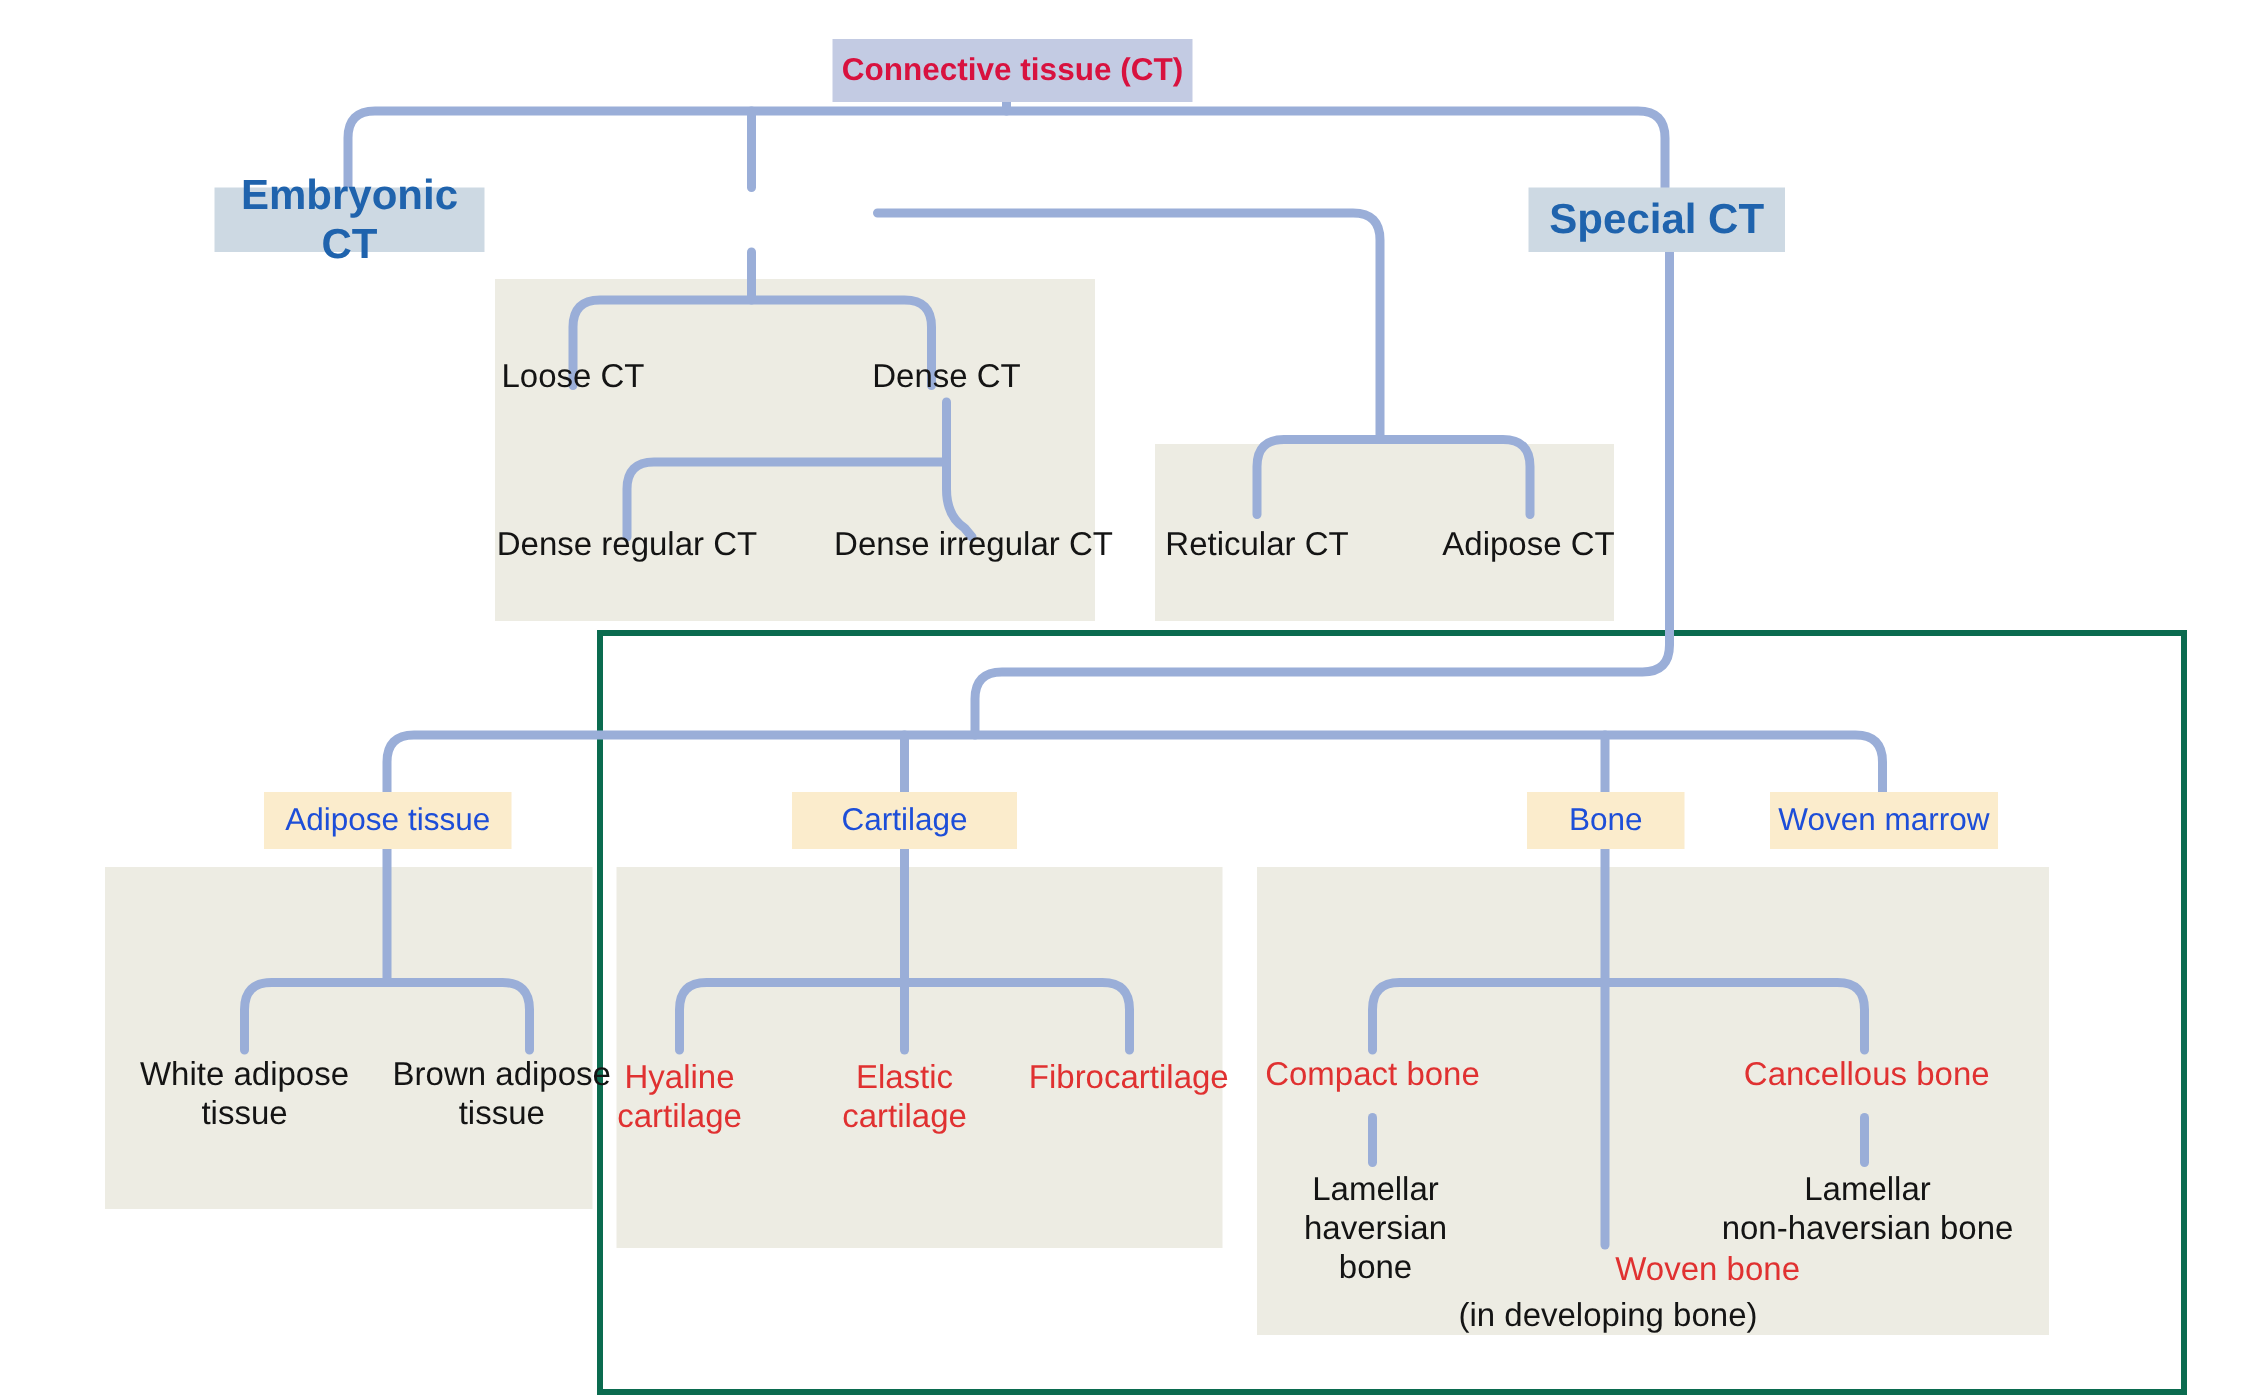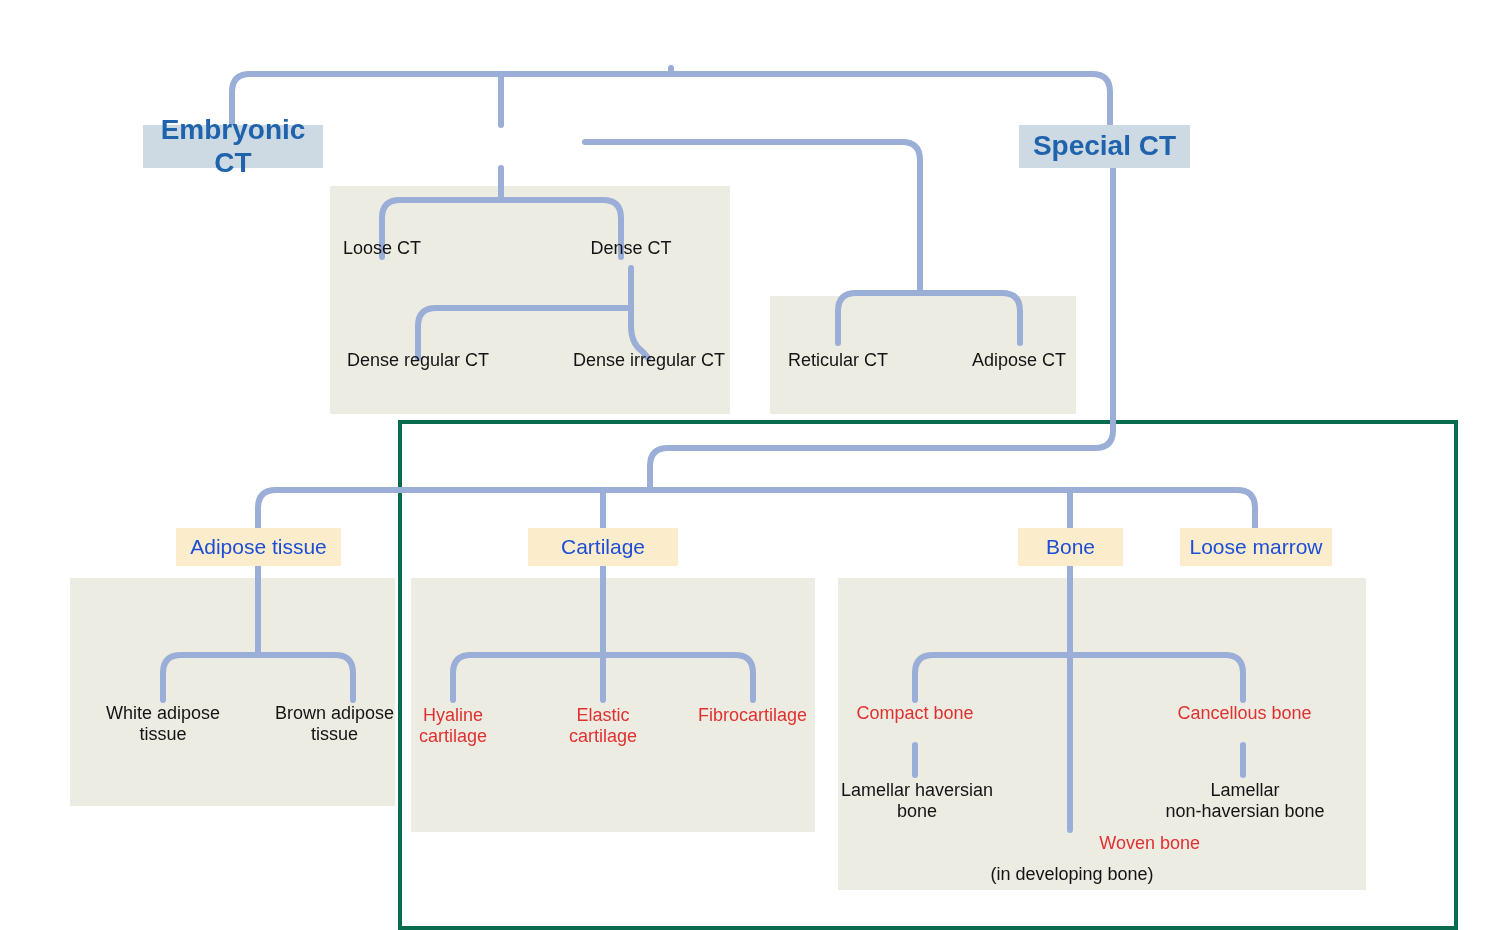--- a/index.html
+++ b/index.html
@@ -55,21 +55,21 @@
   }
   .lvl2 {
     background: #fbeccc;
     color: #1d4ed8;
     font-weight: normal;
     font-size: 21px;
   }
   .leaf {
     position: absolute;
     text-align: center;
-    font-size: 18px;
+    font-size: 22px;
     line-height: 1.18;
     color: #141414;
     white-space: pre-line;
   }
   .leaf.red {
     color: #e03131;
   }
   .caption {
     position: absolute;
     font-size: 13px;
@@ -124,20 +124,23 @@
 
       <path d="M 1070 566 L 1070 830"></path>
       <path d="M 915 700 L 915 673 Q 915 655 933 655 L 1225 655 Q 1243 655 1243 673 L 1243 700"></path>
       <path d="M 915 745 L 915 775"></path>
       <path d="M 1243 745 L 1243 775"></path>
 
       <path d="M 1255 528 L 1255 528"></path>
     </g>
   </svg>
 
+  <div class="nodebox lvl0" style="left:555px; top:26px; width:240px; height:42px;">
+    <span>Connective tissue (CT)</span>
+  </div>
 
   <div class="nodebox lvl1" style="left:143px; top:125px; width:180px; height:43px;">
     <span>Embryonic CT</span>
   </div>
   <div class="nodebox lvl1" style="left:1019px; top:125px; width:171px; height:43px;">
     <span>Special CT</span>
   </div>
 
   <div class="leaf" style="left:292px; top:238px; width:180px;">Loose CT</div>
   <div class="leaf" style="left:541px; top:238px; width:180px;">Dense CT</div>
@@ -151,21 +154,21 @@
   <div class="nodebox lvl2" style="left:176px; top:528px; width:165px; height:38px;">
     <span>Adipose tissue</span>
   </div>
   <div class="nodebox lvl2" style="left:528px; top:528px; width:150px; height:38px;">
     <span>Cartilage</span>
   </div>
   <div class="nodebox lvl2" style="left:1018px; top:528px; width:105px; height:38px;">
     <span>Bone</span>
   </div>
   <div class="nodebox lvl2" style="left:1180px; top:528px; width:152px; height:38px;">
-    <span>Loose marrow</span>
+    <span>Woven marrow</span>
   </div>
 
   <div class="leaf" style="left:83px; top:703px; width:160px;">White adipose
 tissue</div>
   <div class="leaf" style="left:252px; top:703px; width:165px;">Brown adipose
 tissue</div>
 
   <div class="leaf red" style="left:393px; top:705px; width:120px;">Hyaline
 cartilage</div>
   <div class="leaf red" style="left:548px; top:705px; width:110px;">Elastic

